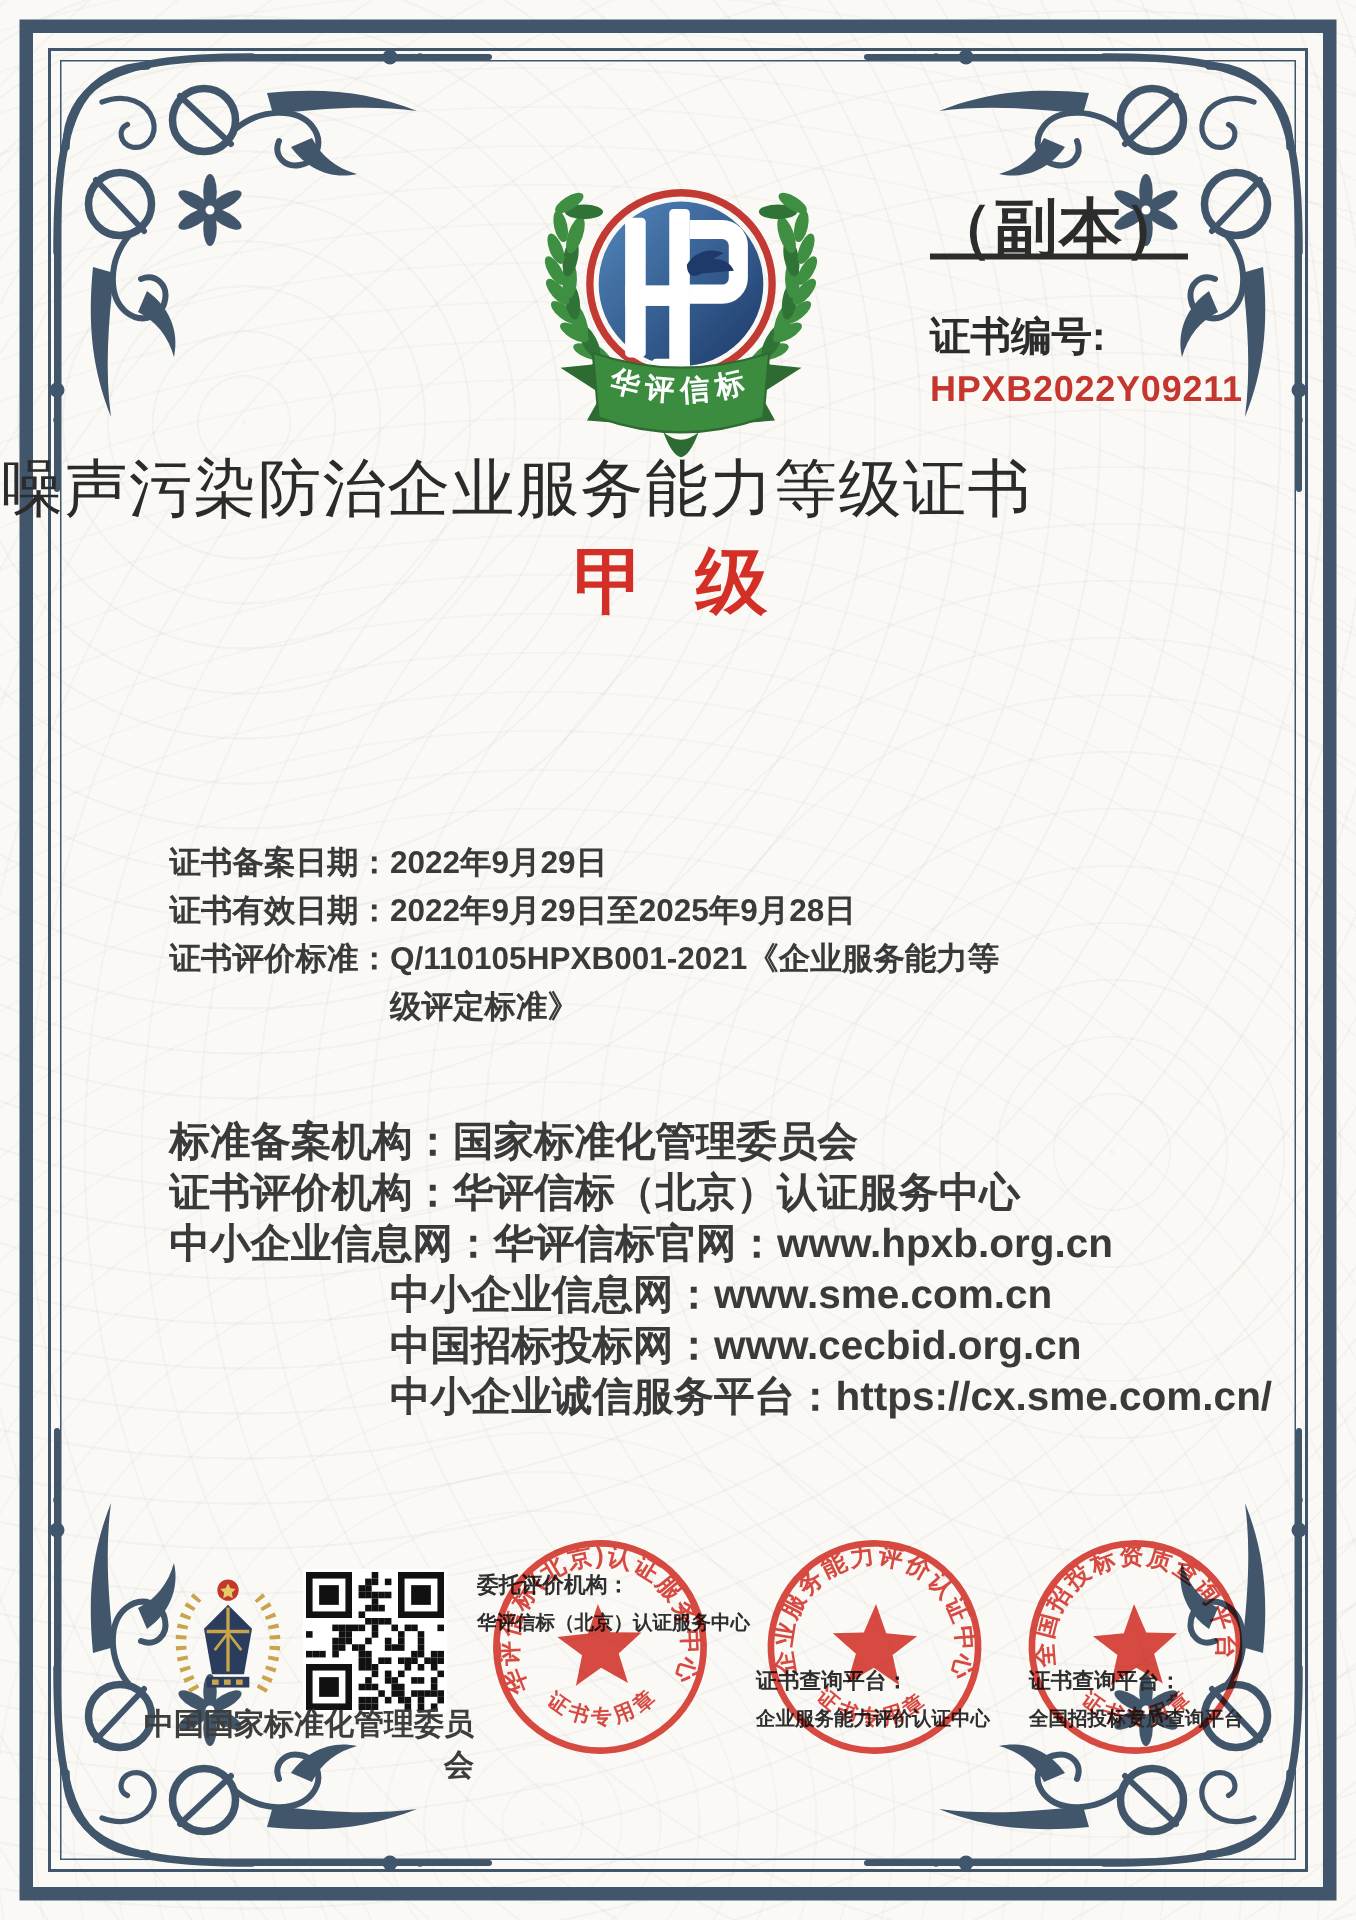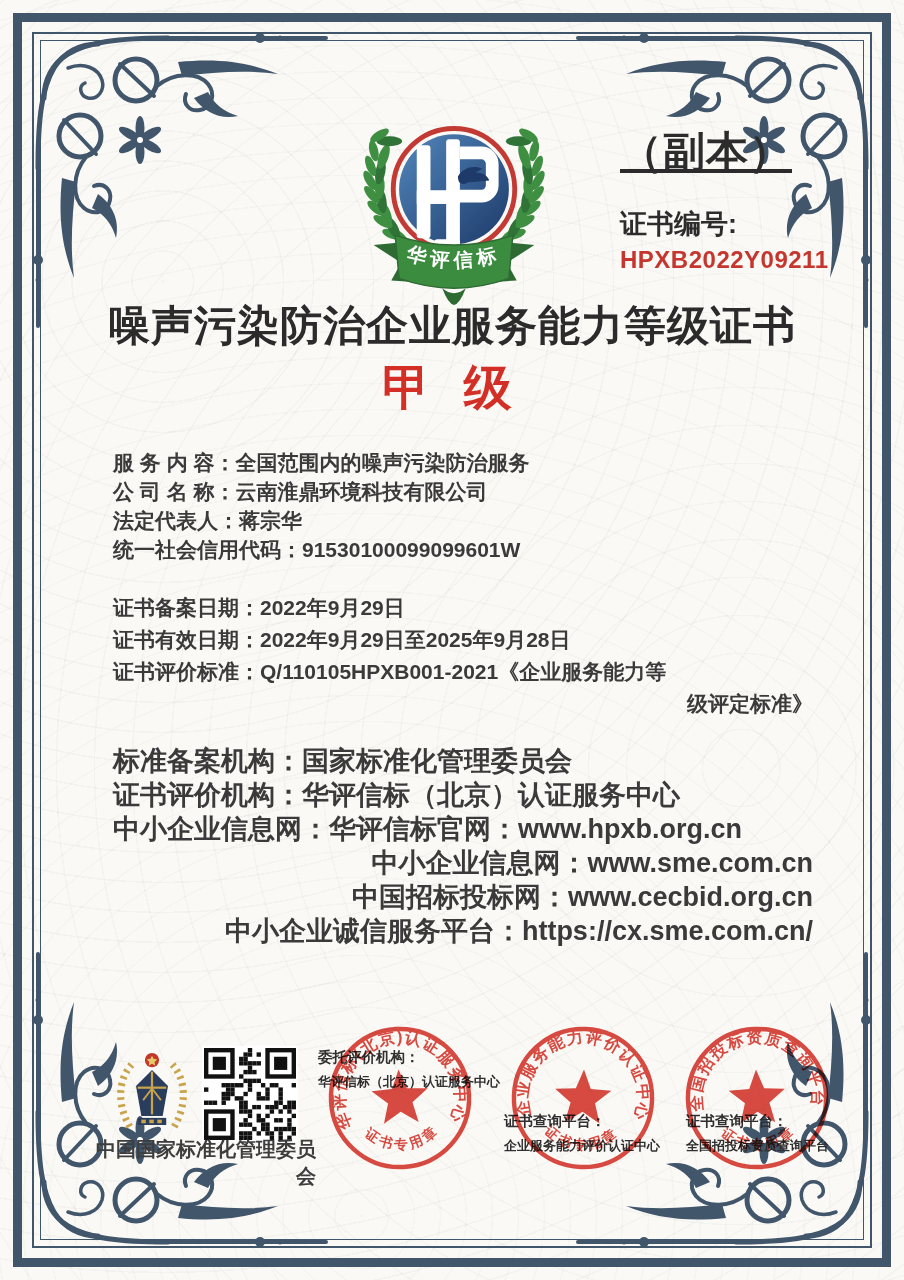--- a/index.html
+++ b/index.html
@@ -21,33 +21,33 @@
   .corner.tr{right:28px;top:28px;transform:scaleX(-1);}
   .corner.bl{left:28px;bottom:28px;transform:scaleY(-1);}
   .corner.br{right:28px;bottom:28px;transform:scale(-1,-1);}
 
   .logo-wrap{position:absolute;left:356px;top:96px;width:196px;height:200px;}
   .copy-block{position:absolute;left:620px;top:124px;}
   .copy-label{font-size:42px;font-weight:700;color:#2c2c2c;letter-spacing:1px;text-decoration:underline;}
   .certno-label{margin-top:26px;font-size:27px;font-weight:700;color:#2c2c2c;}
   .certno-value{margin-top:4px;font-size:24px;font-weight:700;color:#c5372e;letter-spacing:0.5px;}
 
-  .cert-title{position:absolute;left:0;right:0;top:298px;text-align:center;
-    font-size:42px;font-weight:700;color:#2b2b2b;letter-spacing:1px;}
+  .cert-title{position:absolute;left:0;right:0;top:298px;
+    font-size:42px;font-weight:400;color:#2b2b2b;letter-spacing:1px;}
   .grade{position:absolute;left:0;right:0;top:356px;text-align:center;
     font-size:48px;font-weight:700;color:#d42f26;letter-spacing:10px;}
 
   .tblock{position:absolute;left:113px;width:700px;font-weight:600;color:#3a3a3a;}
   .tblock .row{display:flex;align-items:baseline;}
   .lbl{white-space:pre;flex:none;}
   .val{white-space:pre;}
   .block-info{top:448px;font-size:21px;line-height:29px;}
-  .block-dates{top:592px;font-size:21px;line-height:32px;}
+  .block-dates{top:560px;font-size:21px;line-height:32px;}
   .block-agencies{top:744px;font-size:27px;line-height:34px;}
-  .row.indent{padding-left:147px;justify-content:flex-end;}
+  .row.indent{padding-left:147px;}
 
   .emblem{position:absolute;left:112px;top:1048px;width:80px;height:90px;}
   .qr{position:absolute;left:202px;top:1046px;width:92px;height:92px;background:#fff;padding:2px;}
   .emblem-caption{position:absolute;left:96px;top:1136px;width:220px;text-align:right;
     font-size:20px;font-weight:600;color:#3d3d3d;}
 
   .seal{position:absolute;width:148px;height:148px;z-index:3;mix-blend-mode:multiply;opacity:.9;}
   .seal svg{width:100%;height:100%;}
   .seal .sring{fill:none;stroke:#d9382e;stroke-width:4.5;}
   .seal .sstar{fill:#d9382e;}
@@ -190,38 +190,20 @@
 
   <div class="copy-block">
     <div class="copy-label">（副本）</div>
     <div class="certno-label">证书编号:</div>
     <div class="certno-value">HPXB2022Y09211</div>
   </div>
 
   <div class="cert-title">噪声污染防治企业服务能力等级证书</div>
   <div class="grade">甲 级</div>
 
-  <div class="tblock block-info">
-    <div class="row">
-        <span class="lbl">服 务 内 容：</span>
-        <span class="val">全国范围内的噪声污染防治服务</span>
-      </div>
-    <div class="row">
-        <span class="lbl">公 司 名 称：</span>
-        <span class="val">云南淮鼎环境科技有限公司</span>
-      </div>
-    <div class="row">
-        <span class="lbl">法定代表人：</span>
-        <span class="val">蒋宗华</span>
-      </div>
-    <div class="row">
-        <span class="lbl">统一社会信用代码：</span>
-        <span class="val">91530100099099601W</span>
-      </div>
-  </div>
 
   <div class="tblock block-dates">
     <div class="row">
         <span class="lbl">证书备案日期：</span>
         <span class="val">2022年9月29日</span>
       </div>
     <div class="row">
         <span class="lbl">证书有效日期：</span>
         <span class="val">2022年9月29日至2025年9月28日</span>
       </div>

